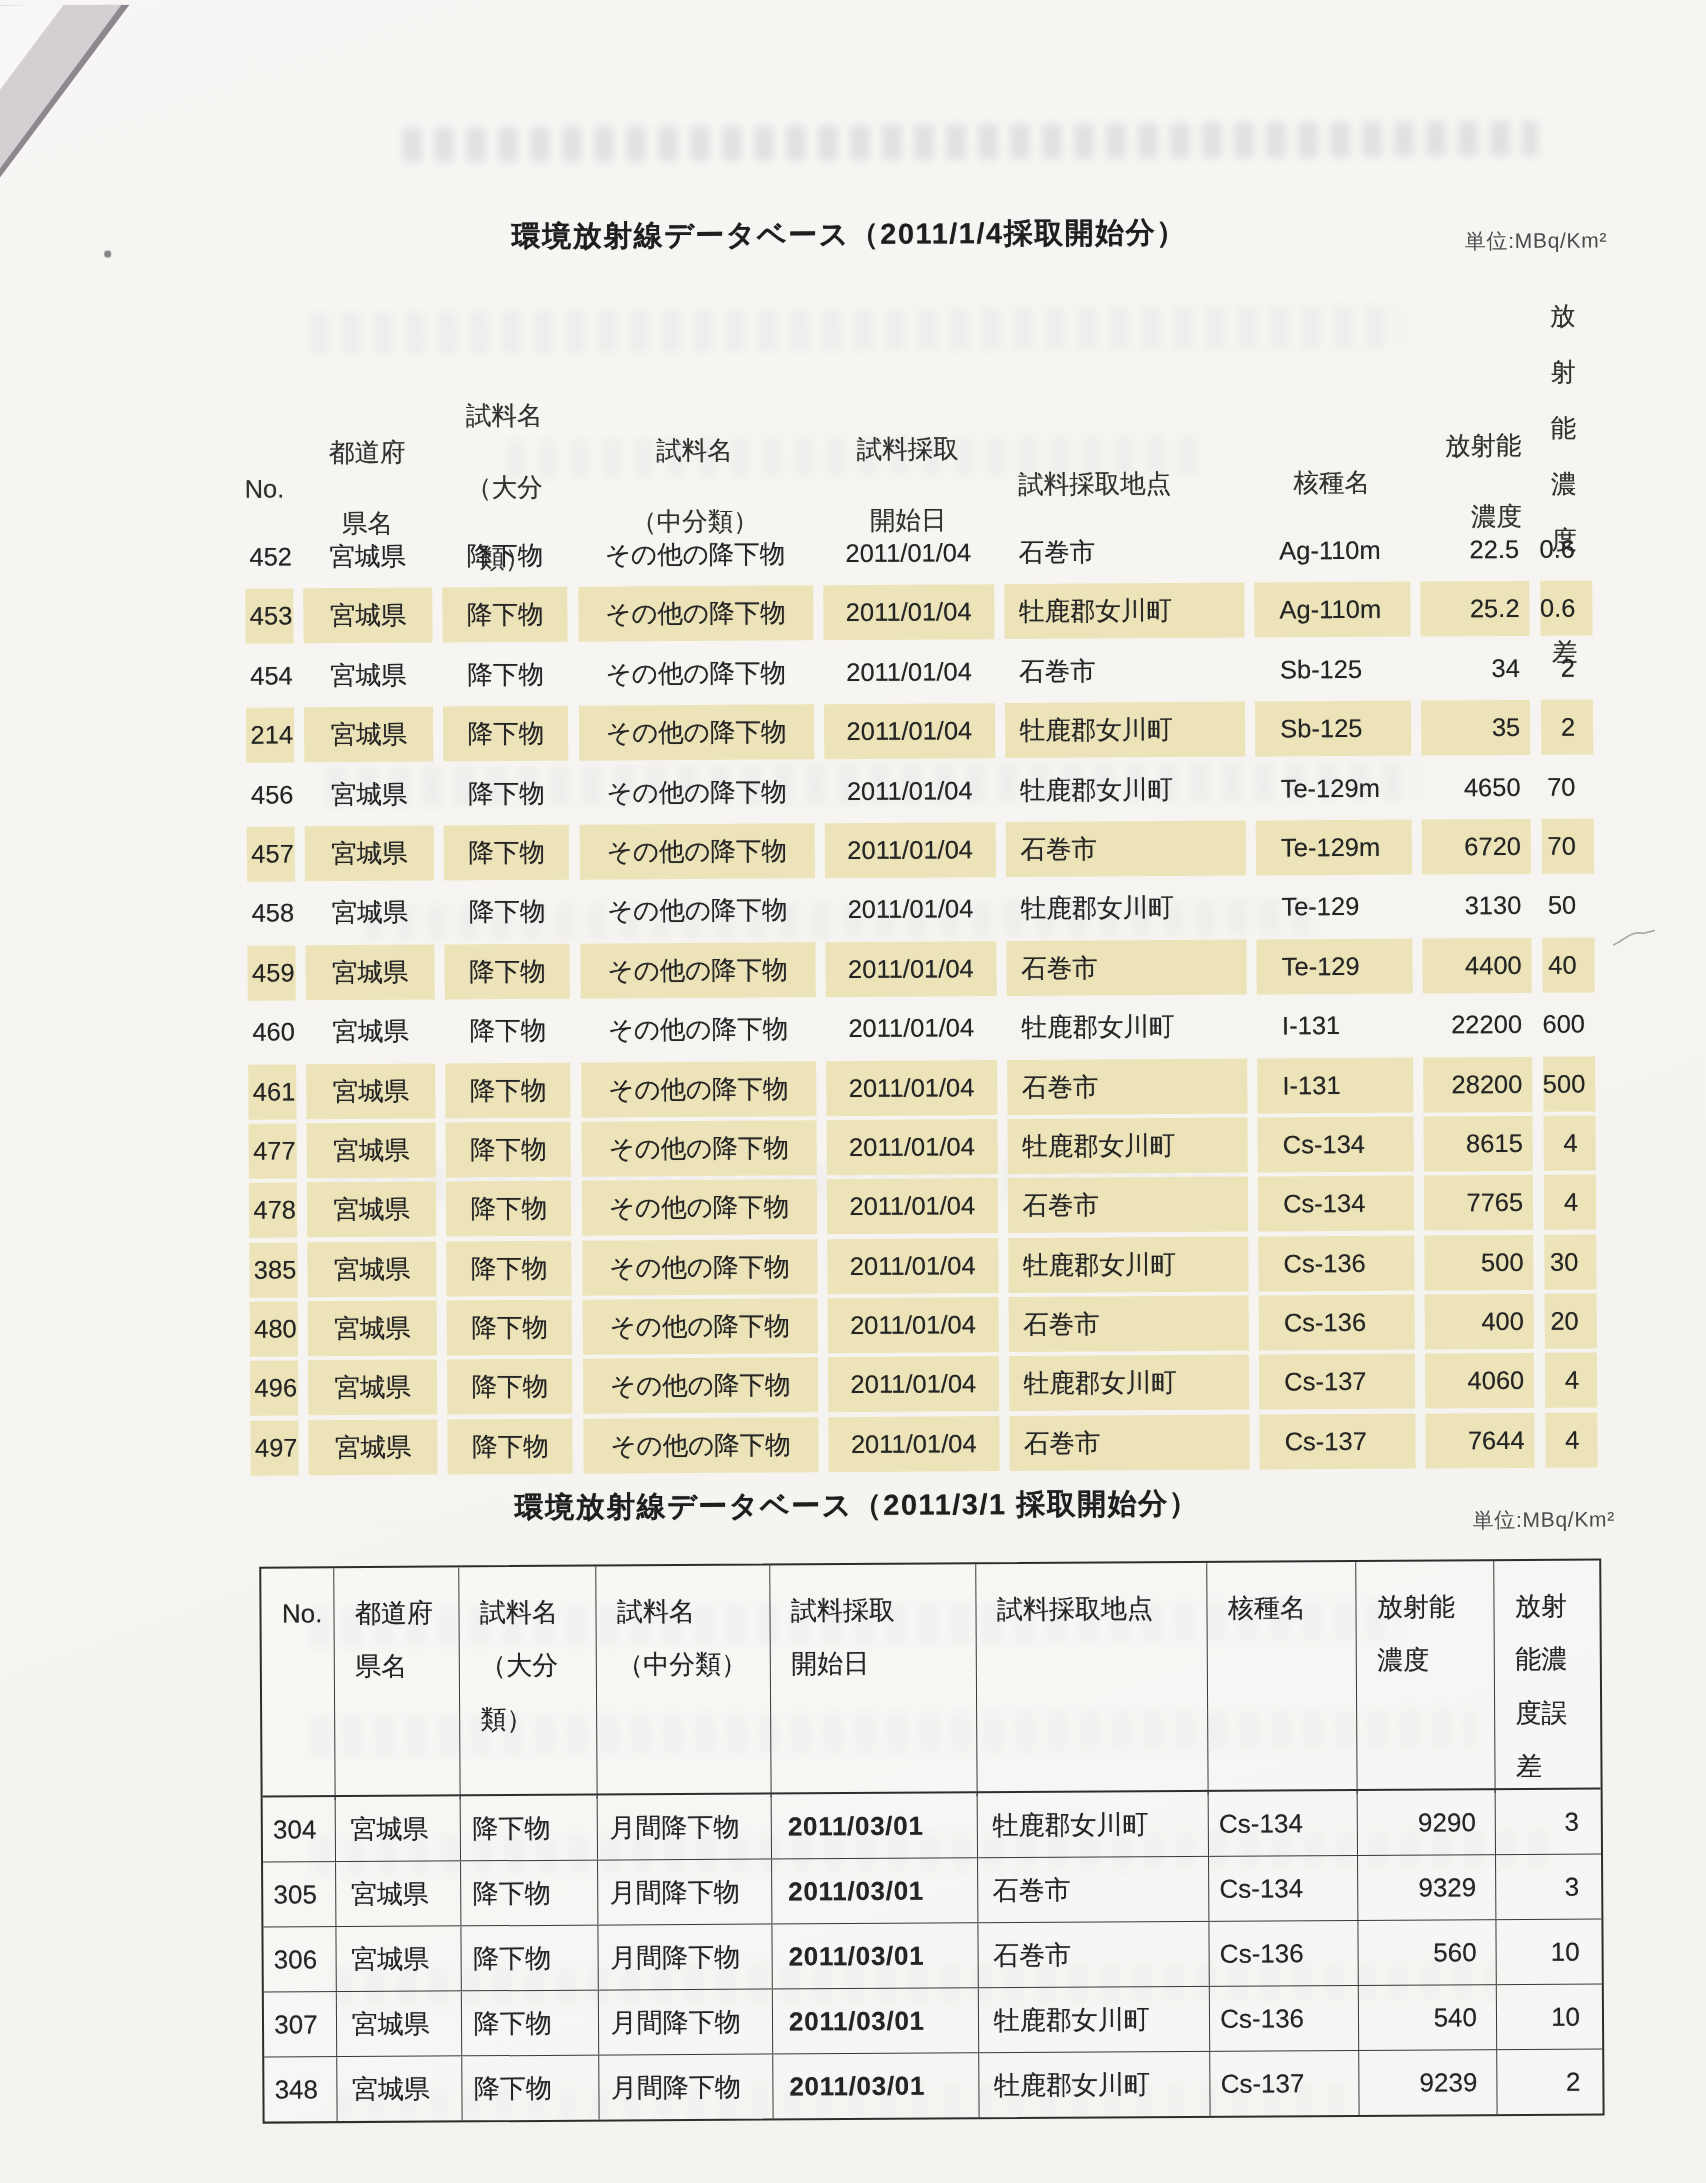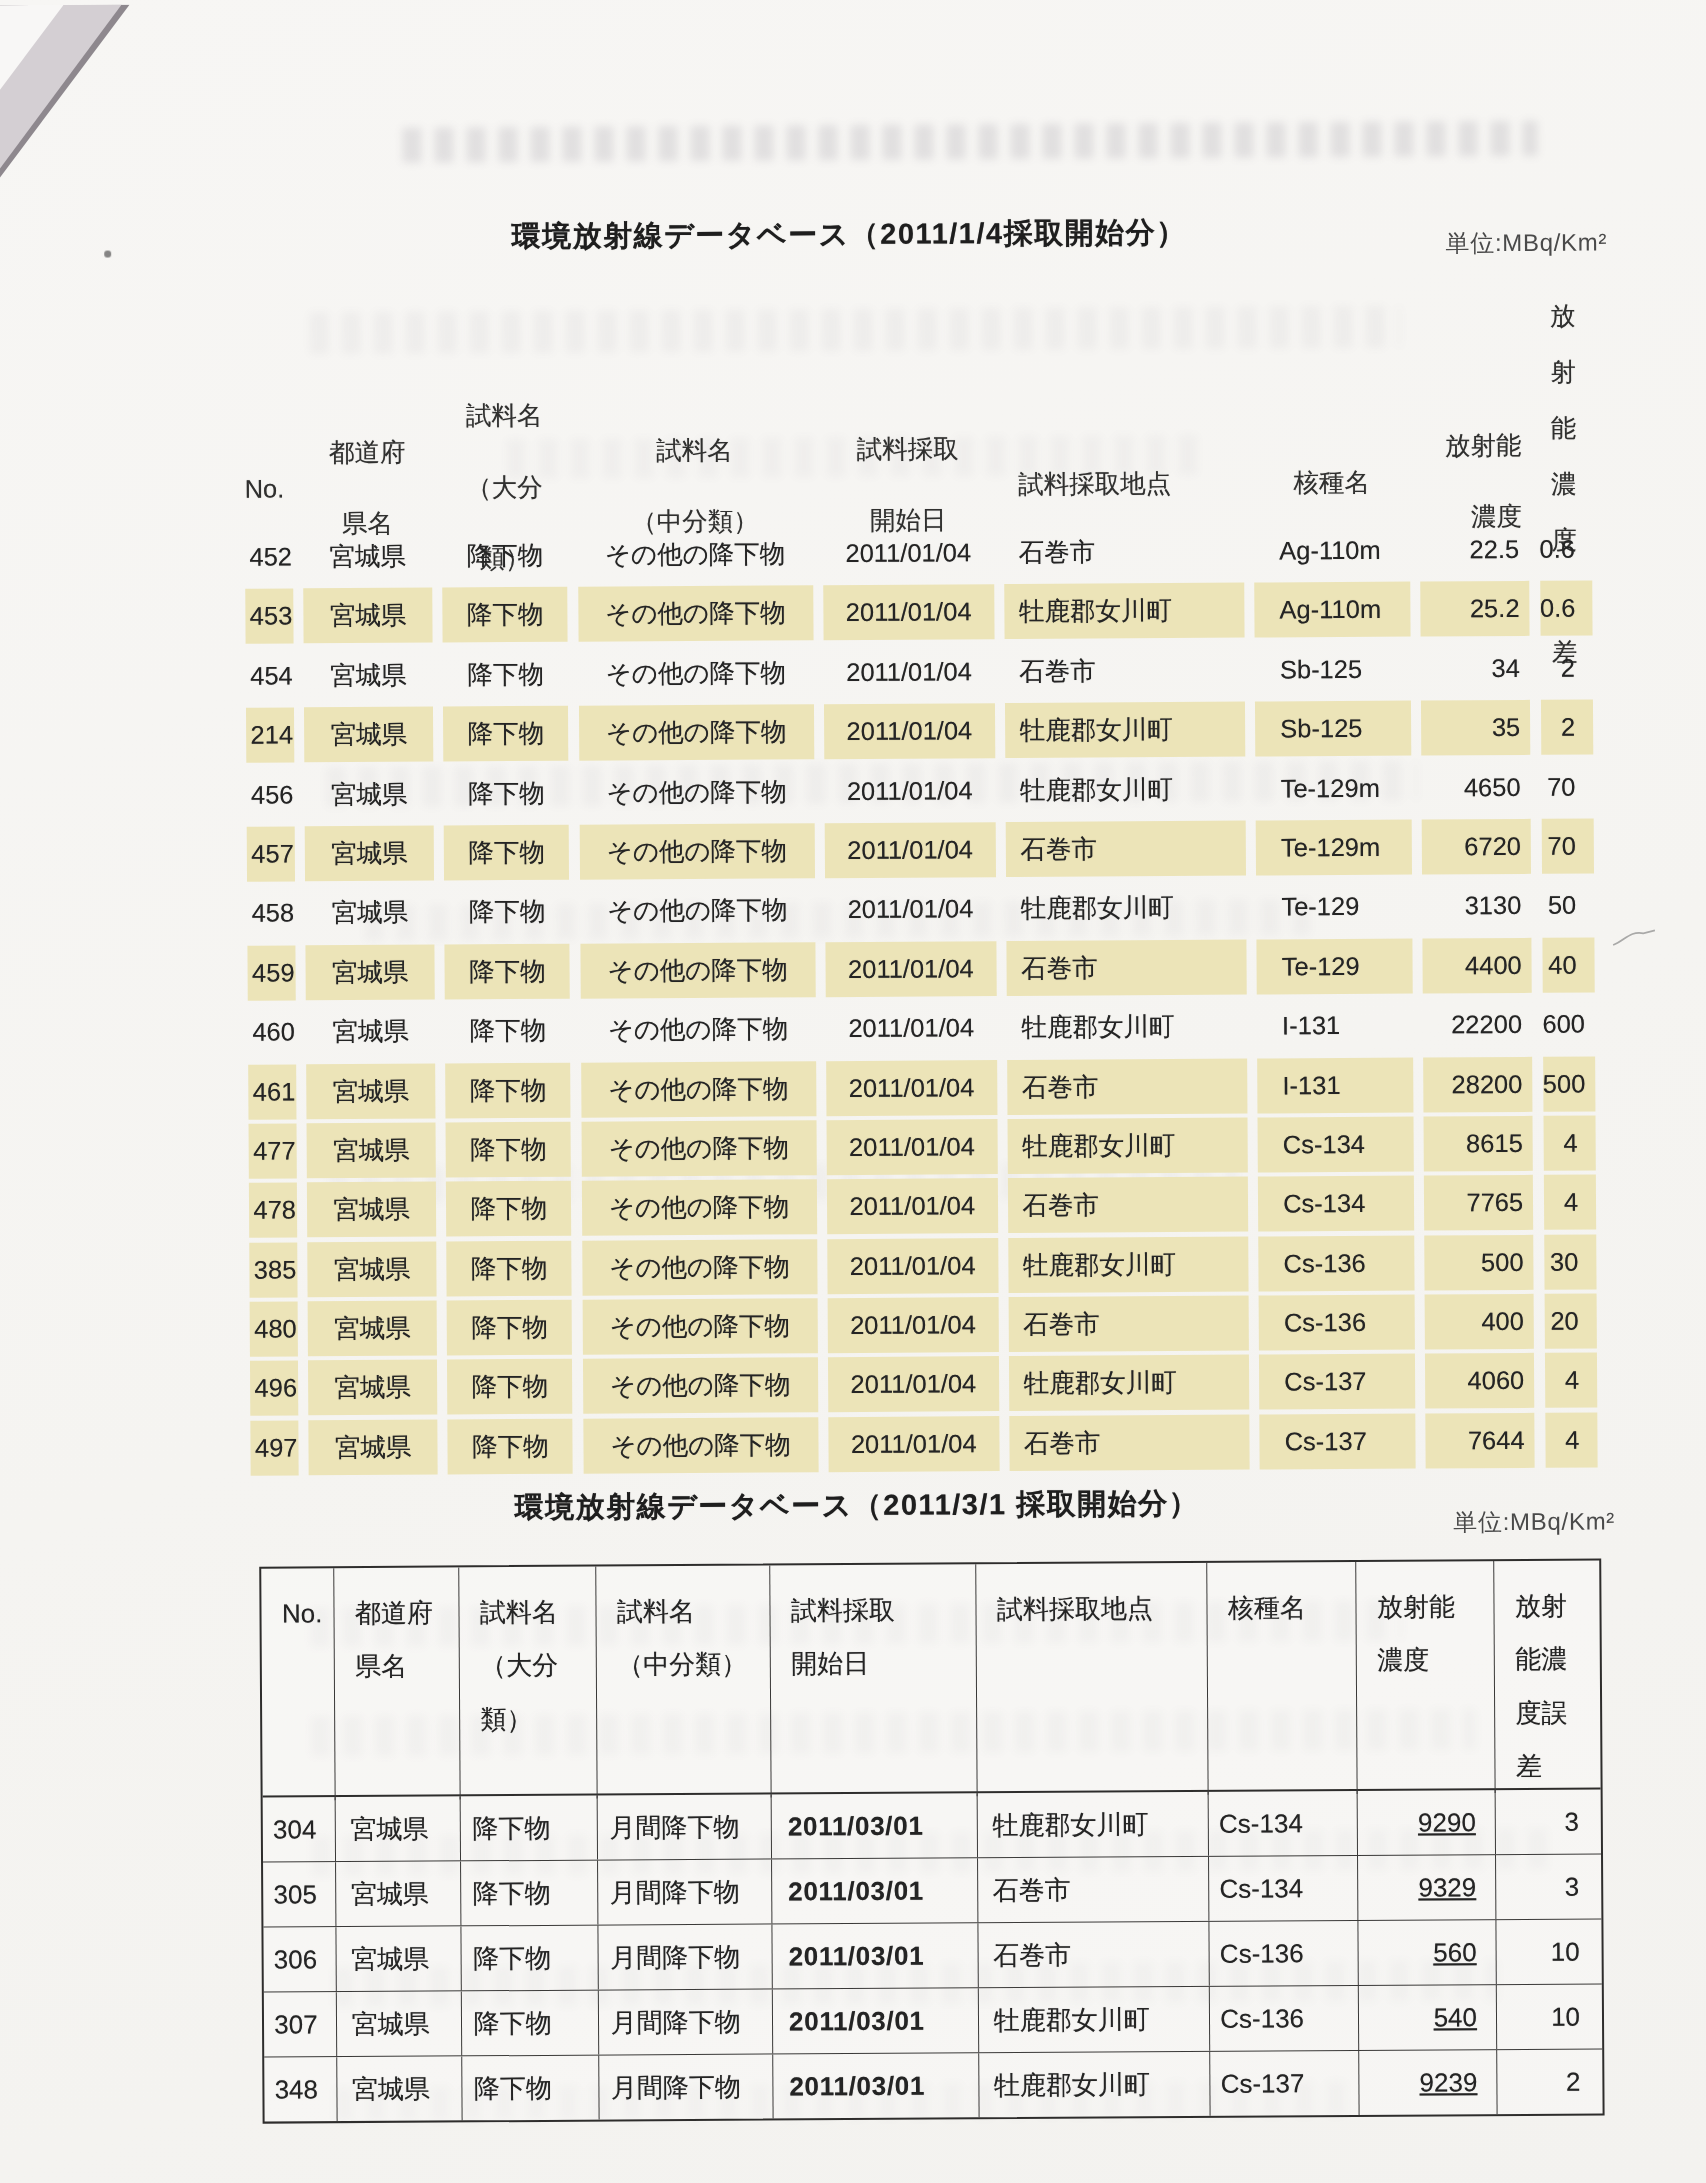--- a/index.html
+++ b/index.html
@@ -23,21 +23,21 @@
   }
   .dot { position:absolute; left:108px; top:246px; width:6.5px; height:6.5px; border-radius:50%;
          background:#3a3a3a; opacity:.6; filter:blur(0.4px); }
   .squiggle { position:absolute; left:1611px; top:928px; opacity:.7; }
 
   .title { position:absolute; left:0; width:100%; text-align:center;
            font-size:29px; font-weight:bold; letter-spacing:1.5px; color:#1e1e1e;
            text-shadow:0 0 0.7px rgba(30,30,30,.55); }
   .title1 { top:215px; }
   .title2 { top:1486px; }
-  .unit { position:absolute; right:95px; font-size:24px; color:#4a4a4a; letter-spacing:0.7px; }
+  .unit { position:absolute; right:95px; font-size:21px; color:#4a4a4a; letter-spacing:0.7px; }
   .unit1 { top:231px; }
   .unit2 { top:1510px; }
 
   
   .t1 { position:absolute; left:247px; top:286px; width:1347px; font-size:25.5px;
         text-shadow:0 0 0.7px rgba(40,40,40,.5); }
   .t1 .hrow, .t1 .row { display:grid; column-gap:10.2px;
         grid-template-columns:48px 129px 125px 235px 171px 240px 156px 109px 52px; }
   .t1 .hrow { height:240px; color:#30302f; }
   .t1 .hrow .hc { display:flex; flex-direction:column; justify-content:center;
@@ -74,21 +74,21 @@
   .t2 .row { height:64px; border-bottom:1.5px solid #3a3938; }
   .t2 .rows .row:last-child { border-bottom:none; }
   .t2 .c { line-height:64px; white-space:nowrap; }
   .t2 .c:nth-child(1) { padding-left:10.2px; }
   .t2 .c:nth-child(2) { padding-left:14.6px; }
   .t2 .c:nth-child(3) { padding-left:11.6px; }
   .t2 .c:nth-child(4) { padding-left:11.6px; }
   .t2 .c:nth-child(5) { padding-left:16px; font-weight:bold; letter-spacing:0.7px; }
   .t2 .c:nth-child(6) { padding-left:14.6px; }
   .t2 .c:nth-child(7) { padding-left:10.2px; }
-  .t2 .c:nth-child(8) { text-align:right; padding-right:19px;text-decoration:underline; }
+  .t2 .c:nth-child(8) { text-align:right; padding-right:19px; }
   .t2 .c:nth-child(9) { text-align:right; padding-right:22px; }
 </style>
 </head>
 <body>
 
 <div class="page">
   <div class="sheet">
 
     <div class="tri tri-dark"></div>
     <div class="tri tri-gray"></div>

